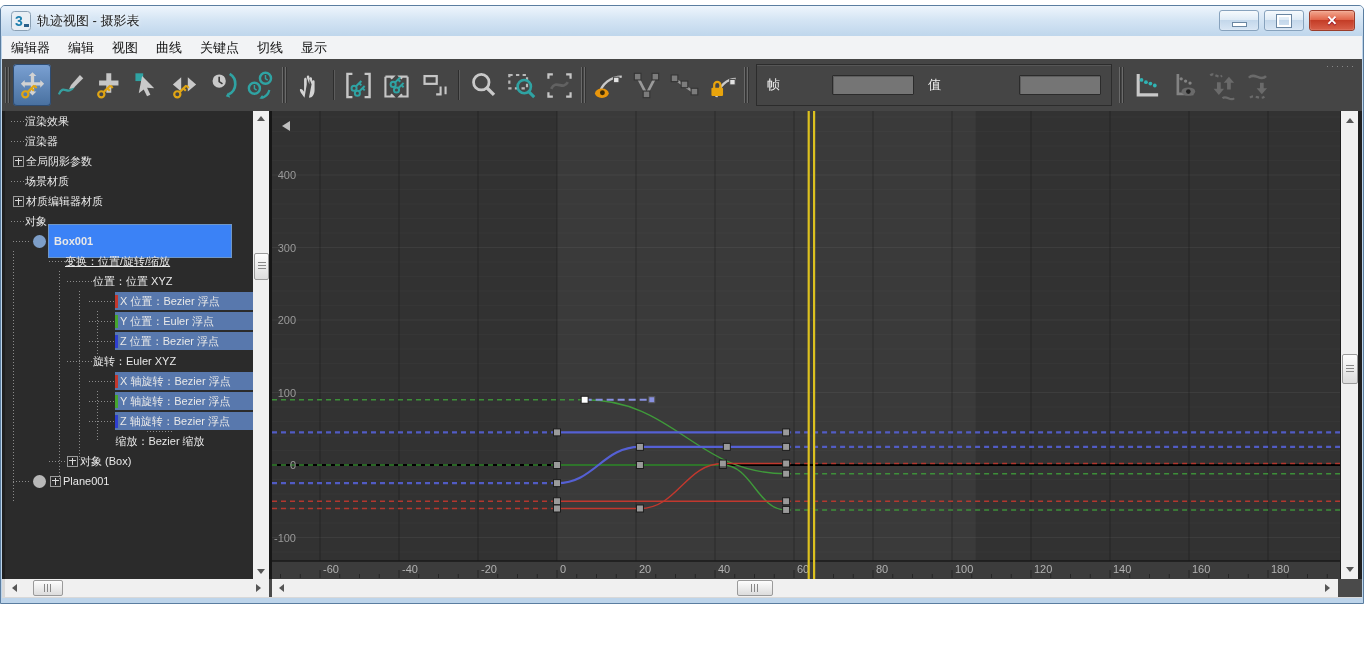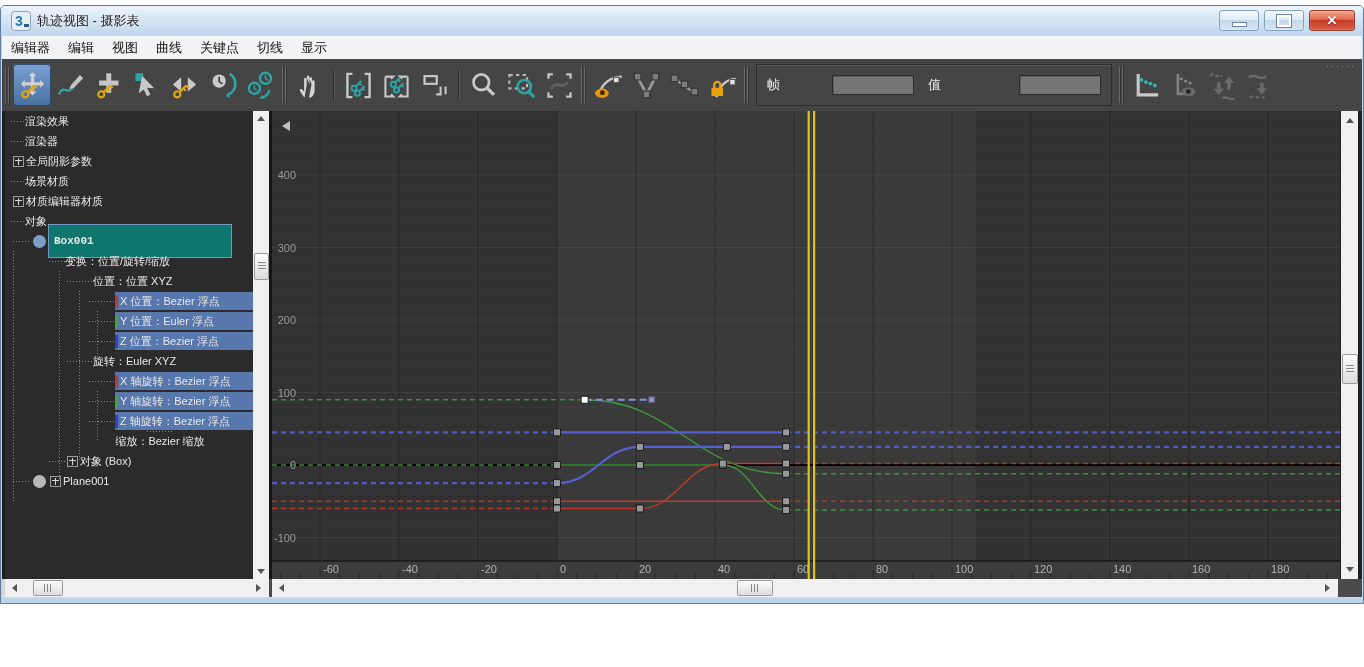--- a/index.html
+++ b/index.html
@@ -44,21 +44,21 @@
   .trow{position:relative;height:20px;display:flex;align-items:center;white-space:nowrap;color:#e8e8e8;font-size:11px;}
   .dots{height:1px;background-image:repeating-linear-gradient(90deg,#8a8a8a 0 1px,transparent 1px 3px);}
   .vdot{position:absolute;width:1px;background-image:repeating-linear-gradient(180deg,#8a8a8a 0 1px,transparent 1px 3px);}
   .expand{width:9px;height:9px;border:1px solid #9a9a9a;background:#2b2b2b;position:relative;flex:none;margin:0 2px;}
   .expand:before{content:"";position:absolute;left:1px;top:3.5px;width:7px;height:1px;background:#d8d8d8;}
   .expand:after{content:"";position:absolute;left:3.5px;top:1px;width:1px;height:7px;background:#d8d8d8;}
   .circle{width:13px;height:13px;border-radius:50%;flex:none;margin:0 2px;}
   .cbar{width:3px;height:13px;flex:none;margin-right:2px;}
   .hl{display:flex;align-items:center;flex:1;height:18px;}
   .hl.sel{background:#5878ad;}
-  .namebox{border:1px solid #7097c6;background:#0f766e;font-weight:bold;padding:8px 5px;height:16px;line-height:16px;width:172px;font-family:Liberation Mono, monospace;}
+  .namebox{border:1px solid #7097c6;background:#3b82f6;font-weight:bold;padding:8px 5px;height:16px;line-height:16px;width:172px;}
   .splitter{position:absolute;left:267px;top:0;width:3px;height:468px;background:#161616;}
   
   .sb{position:absolute;background:#f0f0f0;}
   .sb-btn{position:absolute;width:15px;height:15px;background:#f0f0f0;display:flex;align-items:center;justify-content:center;}
   .tri{width:0;height:0;}
   .tri.up{border-left:4px solid transparent;border-right:4px solid transparent;border-bottom:5px solid #555;}
   .tri.down{border-left:4px solid transparent;border-right:4px solid transparent;border-top:5px solid #555;}
   .tri.left{border-top:4px solid transparent;border-bottom:4px solid transparent;border-right:5px solid #555;}
   .tri.right{border-top:4px solid transparent;border-bottom:4px solid transparent;border-left:5px solid #555;}
   .thumb{position:absolute;background:linear-gradient(#fdfdfd,#dcdcdc);border:1px solid #9a9a9a;border-radius:2px;
@@ -342,21 +342,21 @@
               <span>对象</span>
             </span>
           </div>
           <div class="trow" style="padding-left: 8px;">
             <span class="dots" style="width: 18px;"></span>
             <span class="circle" style="background: rgb(125, 158, 200);"></span>
             <span class="hl">
               <span class="namebox">Box001</span>
             </span>
           </div>
-          <div class="trow" style="padding-left: 44px;">
+          <div class="trow" style="padding-left: 44px; text-decoration: underline;">
             <span class="dots" style="width: 16px;"></span>
             <span class="hl">
               <span>变换：位置/旋转/缩放</span>
             </span>
           </div>
           <div class="trow" style="padding-left: 62px;">
             <span class="dots" style="width: 26px;"></span>
             <span class="hl">
               <span>位置：位置 XYZ</span>
             </span>

